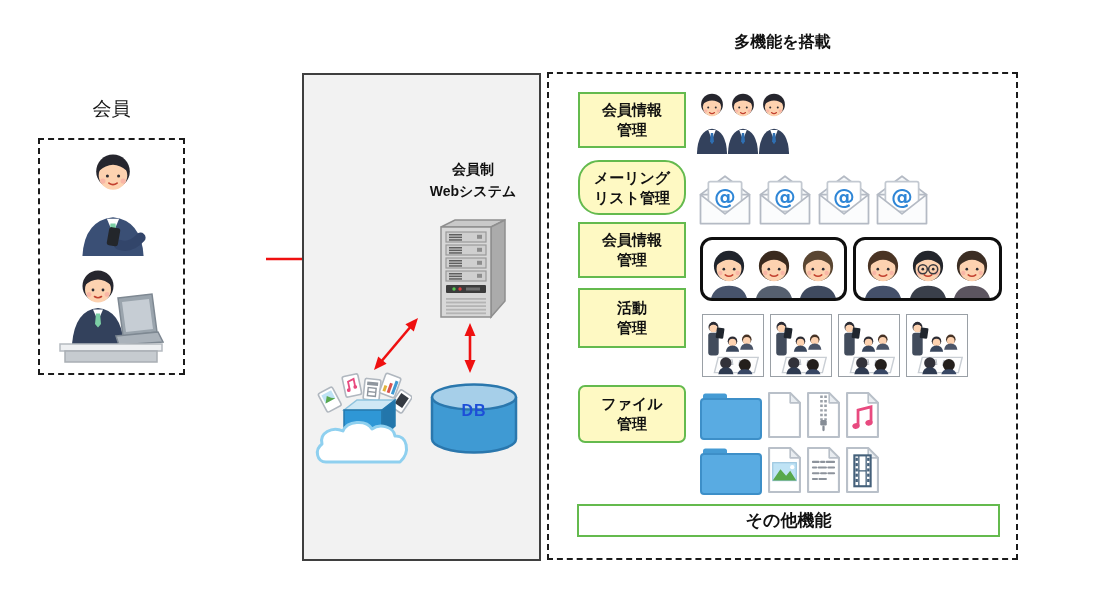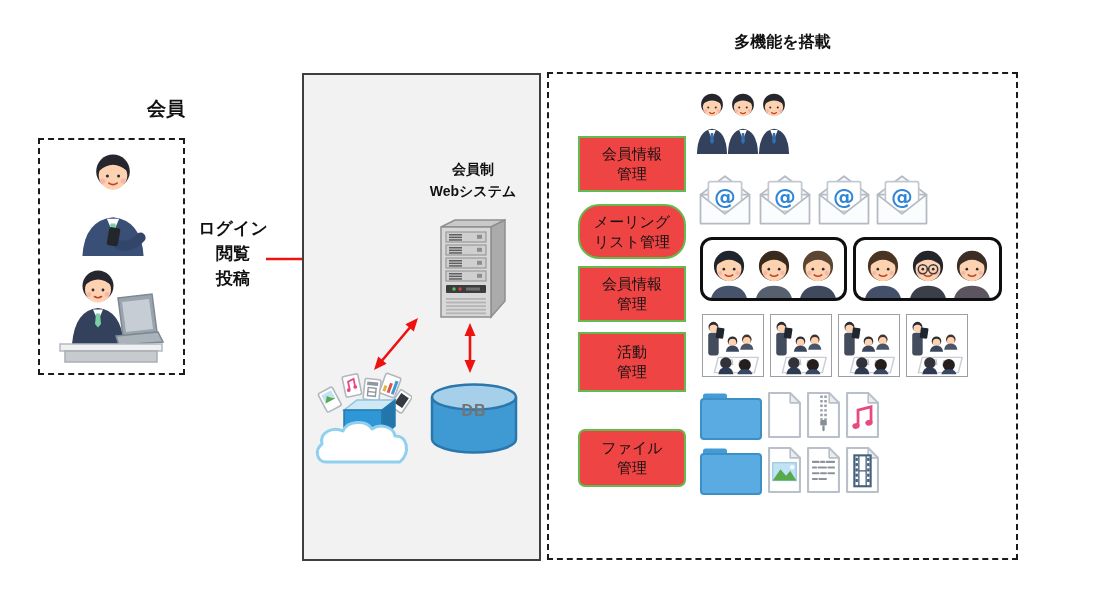--- a/index.html
+++ b/index.html
@@ -2,34 +2,34 @@
 <html><head>
 <meta charset="utf-8">
 <style>
   html,body{margin:0;padding:0;background:#fff;}
   body{font-family:"Liberation Sans",sans-serif;color:#111;}
   #canvas{position:relative;width:1100px;height:614px;background:#fff;overflow:hidden;}
   .abs{position:absolute;}
   .preline{white-space:pre-line;}
   .ctr{text-align:center;}
   .dashedbox{border:2px dashed #1b1b1b;background:transparent;}
-  .title{font-weight:bold;font-size:19px;text-align:right;}
+  .title{font-weight:normal;font-size:19px;}
   .feat-title{font-weight:bold;font-size:16px;}
   .flow{font-weight:bold;font-size:17px;line-height:25px;}
   .systitle{font-weight:bold;font-size:14px;line-height:22px;}
   .graybox{background:#f2f2f2;border:2px solid #3f3f3f;}
-  .greenbox{border:2.5px solid #64ba4e;background:#ef4444;display:flex;align-items:center;justify-content:center;
-            font-weight:normal;font-size:15px;line-height:20px;text-align:center;margin-top:44px;}
+  .greenbox{border:2.5px solid #64ba4e;background:#fef9c3;display:flex;align-items:center;justify-content:center;
+            font-weight:bold;font-size:15px;line-height:20px;text-align:center;}
   .otherbox{border:2.5px solid #64ba4e;background:#fff;display:flex;align-items:center;justify-content:center;
             font-weight:bold;font-size:17px;}
   .groupbox{border:3.5px solid #0f0f0f;border-radius:12px;background:#fff;display:flex;align-items:flex-end;
             justify-content:space-evenly;padding:3px 4px 0 4px;box-sizing:border-box;}
   .meetframe{border:1.5px solid #9aa0a6;background:#fff;box-sizing:border-box;}
   .stlabel{font-weight:bold;font-size:18px;}
-  .dblabel{font-weight:600;font-size:16px;color:#737373;letter-spacing:1px;}
+  .dblabel{font-weight:600;font-size:16px;color:#1d4ed8;letter-spacing:1px;}
   svg{display:block;}
 </style>
 </head>
 <body>
 
 <svg width="0" height="0" style="position:absolute" aria-hidden="true">
 <defs>
   <symbol id="sym-man" viewBox="0 0 40 74">
     <circle cx="20" cy="15" r="13" fill="#26262e"></circle>
     <circle cx="20" cy="18" r="11" fill="#fdd2b0"></circle>
@@ -275,23 +275,20 @@
 
   <div class="abs dashedbox" style="left:38px;top:138px;width:143px;height:233px;">
     <svg class="abs" style="left:36px;top:10px;" width="74" height="106" viewBox="0 0 70 104">
         <use href="#sym-man-phone"></use>
       </svg>
     <svg class="abs" style="left:18px;top:124px;" width="106" height="102" viewBox="0 0 106 102">
         <use href="#sym-man-laptop"></use>
       </svg>
   </div>
 
-  <div class="abs flow ctr preline" style="left:186px;top:216px;width:94px;">ログイン
-閲覧
-投稿</div>
 
   <svg class="abs" style="left:262px;top:248px;" width="168" height="22">
     <line x1="4" y1="11" x2="149" y2="11" stroke="#ef1010" stroke-width="2.6"></line>
     <polygon points="148,4.5 164,11 148,17.5" fill="#ef1010"></polygon>
   </svg>
 
   <div class="abs graybox" style="left:302px;top:73px;width:235px;height:484px;"></div>
 
   <div class="abs systitle ctr preline" style="left:410px;top:158px;width:126px;">会員制
 Webシステム</div>
@@ -423,14 +420,15 @@
   <svg class="abs" style="left:765px;top:445px;" width="39" height="50" viewBox="0 0 48 60">
       <use href="#sym-file-image"></use>
     </svg>
   <svg class="abs" style="left:804px;top:445px;" width="39" height="50" viewBox="0 0 48 60">
       <use href="#sym-file-text"></use>
     </svg>
   <svg class="abs" style="left:843px;top:445px;" width="39" height="50" viewBox="0 0 48 60">
       <use href="#sym-file-video"></use>
     </svg>
 
+  <div class="abs otherbox" style="left:577px;top:504px;width:419px;height:29px;">その他機能</div>
 
 </div>
 
 </body></html>

